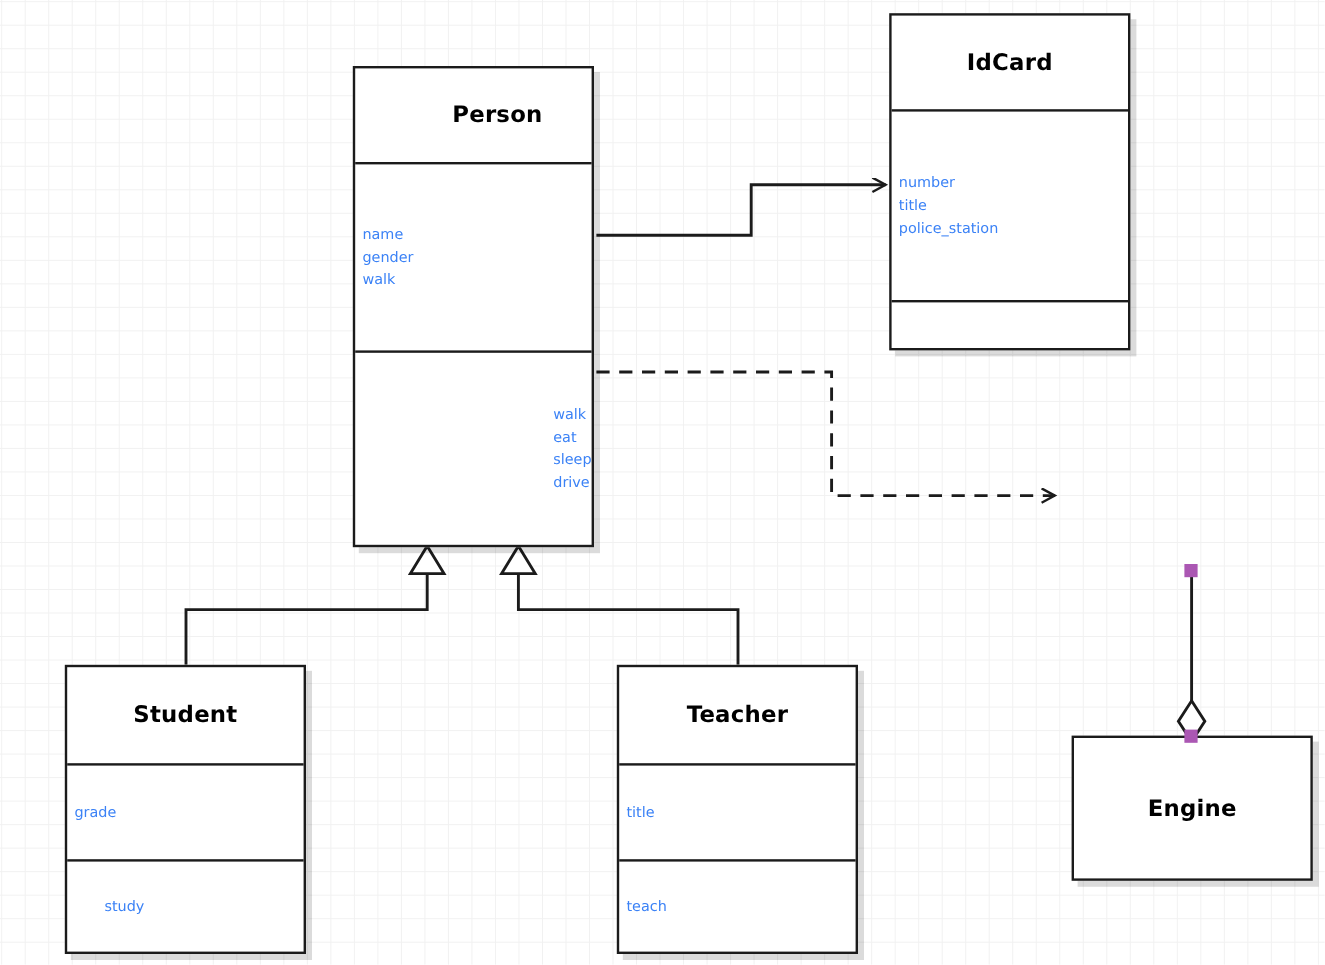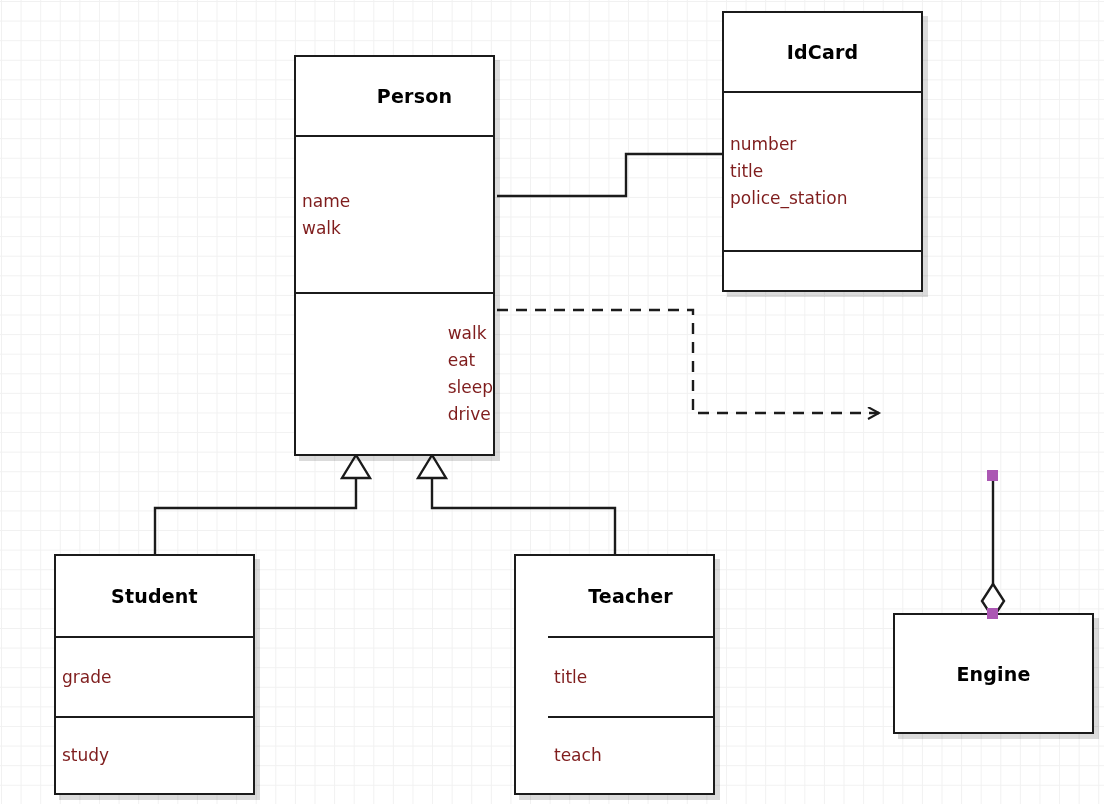--- a/index.html
+++ b/index.html
@@ -50,23 +50,23 @@
   }
   .class-title {
     text-align: center;
     font-weight: bold;
     font-size: 19px;
     color: #000000;
     letter-spacing: 0.2px;
   }
   .member-list {
     padding-left: 6px;
-    font-size: 17px;
+    font-size: 12px;
     line-height: 1.58;
-    color: #7f1d1d;
+    color: #3b82f6;
   }
   .member {
     white-space: nowrap;
   }
   .handle {
     position: absolute;
     width: 11px;
     height: 11px;
     background: #ab57b3;
     z-index: 6;
@@ -111,34 +111,35 @@
   <div class="handle" style="left:987px; top:470px;"></div>
   <div class="handle" style="left:987px; top:608px;"></div>
 
   <div class="uml-class" style="left:294px; top:55px; width:201px; height:401px;">
     <div class="compartment" style="height:78px;padding-left:40px;">
       <div class="class-title">Person</div>
     </div>
     <div class="compartment" style="height:157px;">
       <div class="member-list">
         <div class="member">name</div>
+        <div class="member">gender</div>
         <div class="member">walk</div>
       </div>
     </div>
     <div class="compartment" style="flex:1 1 auto;align-items:flex-end;">
       <div class="member-list">
         <div class="member">walk</div>
         <div class="member">eat</div>
         <div class="member">sleep</div>
         <div class="member">drive</div>
       </div>
     </div>
   </div>
 
-  <div class="uml-class" style="left:722px; top:11px; width:201px; height:281px;">
+  <div class="uml-class" style="left:741px; top:11px; width:201px; height:281px;">
     <div class="compartment" style="height:78px;">
       <div class="class-title">IdCard</div>
     </div>
     <div class="compartment" style="height:159px;">
       <div class="member-list">
         <div class="member">number</div>
         <div class="member">title</div>
         <div class="member">police_station</div>
       </div>
     </div>
@@ -149,28 +150,28 @@
 
   <div class="uml-class" style="left:54px; top:554px; width:201px; height:241px;">
     <div class="compartment" style="height:80px;">
       <div class="class-title">Student</div>
     </div>
     <div class="compartment" style="height:80px;">
       <div class="member-list">
         <div class="member">grade</div>
       </div>
     </div>
-    <div class="compartment" style="flex:1 1 auto;">
+    <div class="compartment" style="flex:1 1 auto;padding-left:25px;">
       <div class="member-list">
         <div class="member">study</div>
       </div>
     </div>
   </div>
 
-  <div class="uml-class" style="left:514px; top:554px; width:201px; height:241px;padding-left:32px;">
+  <div class="uml-class" style="left:514px; top:554px; width:201px; height:241px;">
     <div class="compartment" style="height:80px;">
       <div class="class-title">Teacher</div>
     </div>
     <div class="compartment" style="height:80px;">
       <div class="member-list">
         <div class="member">title</div>
       </div>
     </div>
     <div class="compartment" style="flex:1 1 auto;">
       <div class="member-list">

